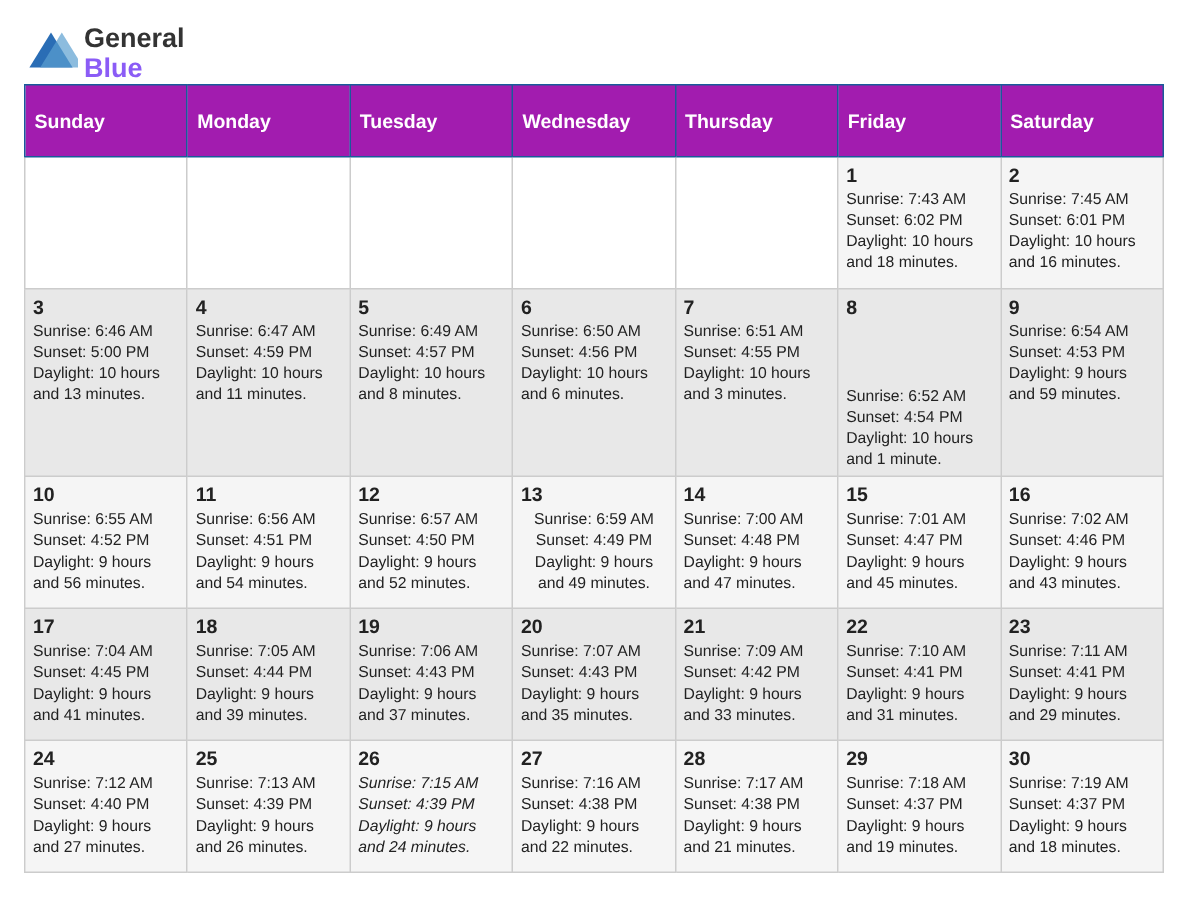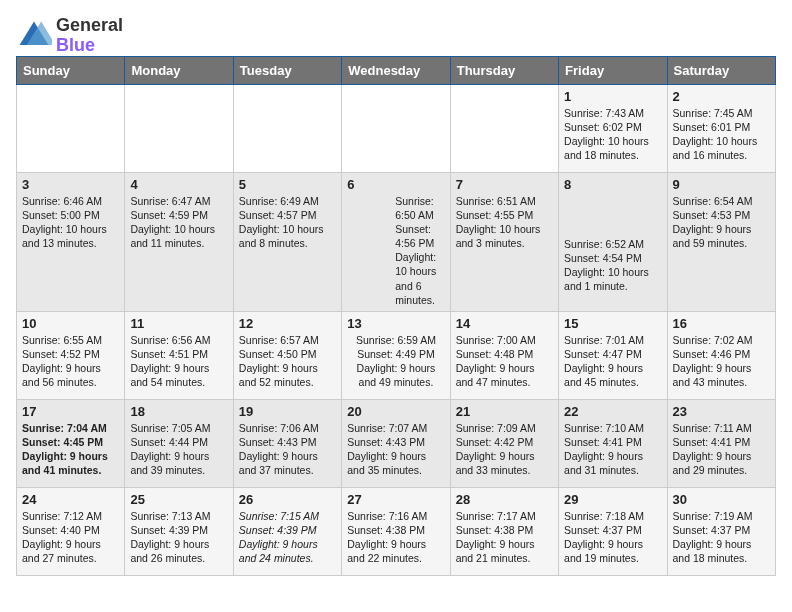--- a/index.html
+++ b/index.html
@@ -41,25 +41,25 @@
     }
     .location {
       font-size: 15px;
       color: #444;
     }
     .calendar {
       width: 100%;
       border-collapse: collapse;
     }
     .calendar thead th {
-      background: #737373;
+      background: #a21caf;
       color: #fff;
       font-size: 13px;
       font-weight: bold;
-      padding: 6px 6px;
+      padding: 16px 6px;
       text-align: left;
       border: 1px solid #1a5a9a;
     }
     .calendar tbody td {
       border: 1px solid #ccc;
       vertical-align: top;
       padding: 4px 5px;
       font-size: 11px;
       color: #222;
       width: 108px;
@@ -154,21 +154,21 @@
         </td>
         <td>
           <span class="day-number">5</span>
           <div class="day-info" style="white-space: pre-line;">Sunrise: 6:49 AM
 Sunset: 4:57 PM
 Daylight: 10 hours
 and 8 minutes.</div>
         </td>
         <td>
           <span class="day-number">6</span>
-          <div class="day-info" style="white-space: pre-line; margin-left: 48px;">Sunrise: 6:50 AM
+          <div class="day-info" style="white-space: pre-line;">Sunrise: 6:50 AM
 Sunset: 4:56 PM
 Daylight: 10 hours
 and 6 minutes.</div>
         </td>
         <td>
           <span class="day-number">7</span>
           <div class="day-info" style="white-space: pre-line;">Sunrise: 6:51 AM
 Sunset: 4:55 PM
 Daylight: 10 hours
 and 3 minutes.</div>
@@ -235,21 +235,21 @@
           <span class="day-number">16</span>
           <div class="day-info" style="white-space: pre-line;">Sunrise: 7:02 AM
 Sunset: 4:46 PM
 Daylight: 9 hours
 and 43 minutes.</div>
         </td>
       </tr>
       <tr>
         <td>
           <span class="day-number">17</span>
-          <div class="day-info" style="white-space: pre-line; font-weight: bold;">Sunrise: 7:04 AM
+          <div class="day-info" style="white-space: pre-line;">Sunrise: 7:04 AM
 Sunset: 4:45 PM
 Daylight: 9 hours
 and 41 minutes.</div>
         </td>
         <td>
           <span class="day-number">18</span>
           <div class="day-info" style="white-space: pre-line;">Sunrise: 7:05 AM
 Sunset: 4:44 PM
 Daylight: 9 hours
 and 39 minutes.</div>

